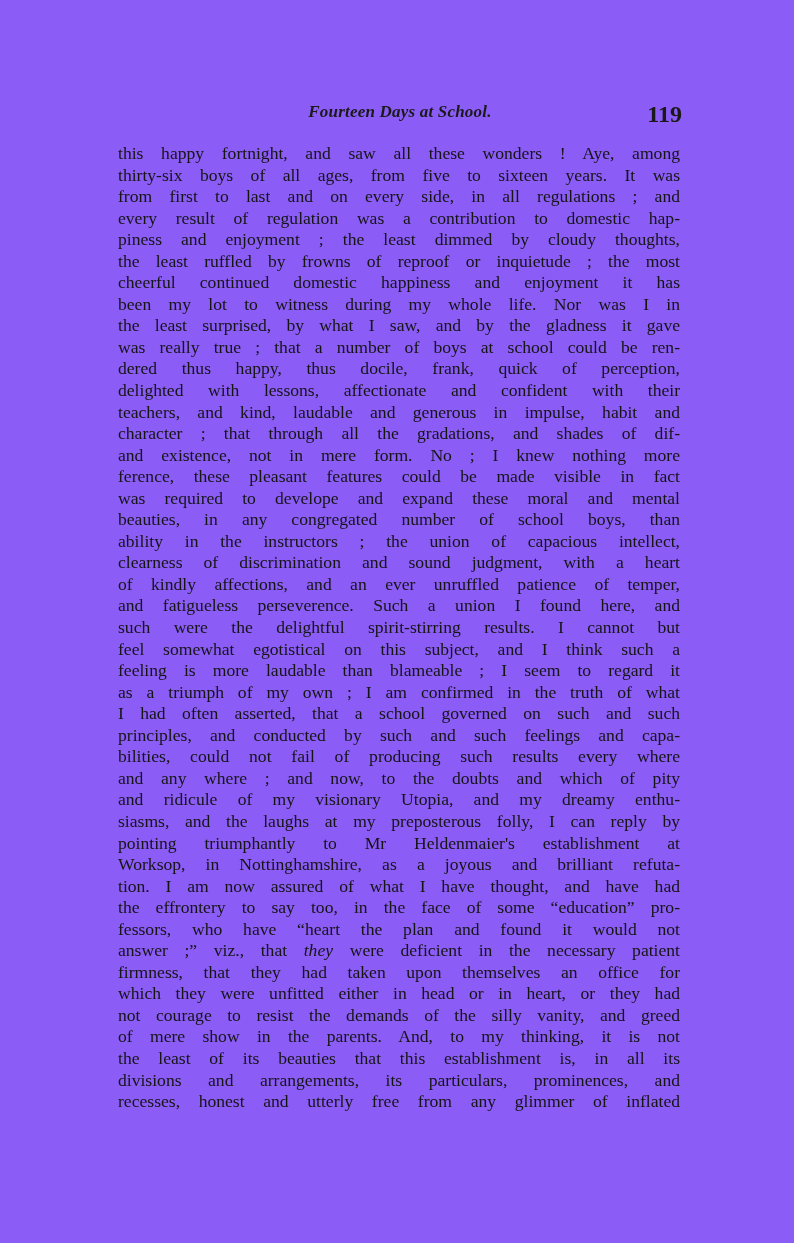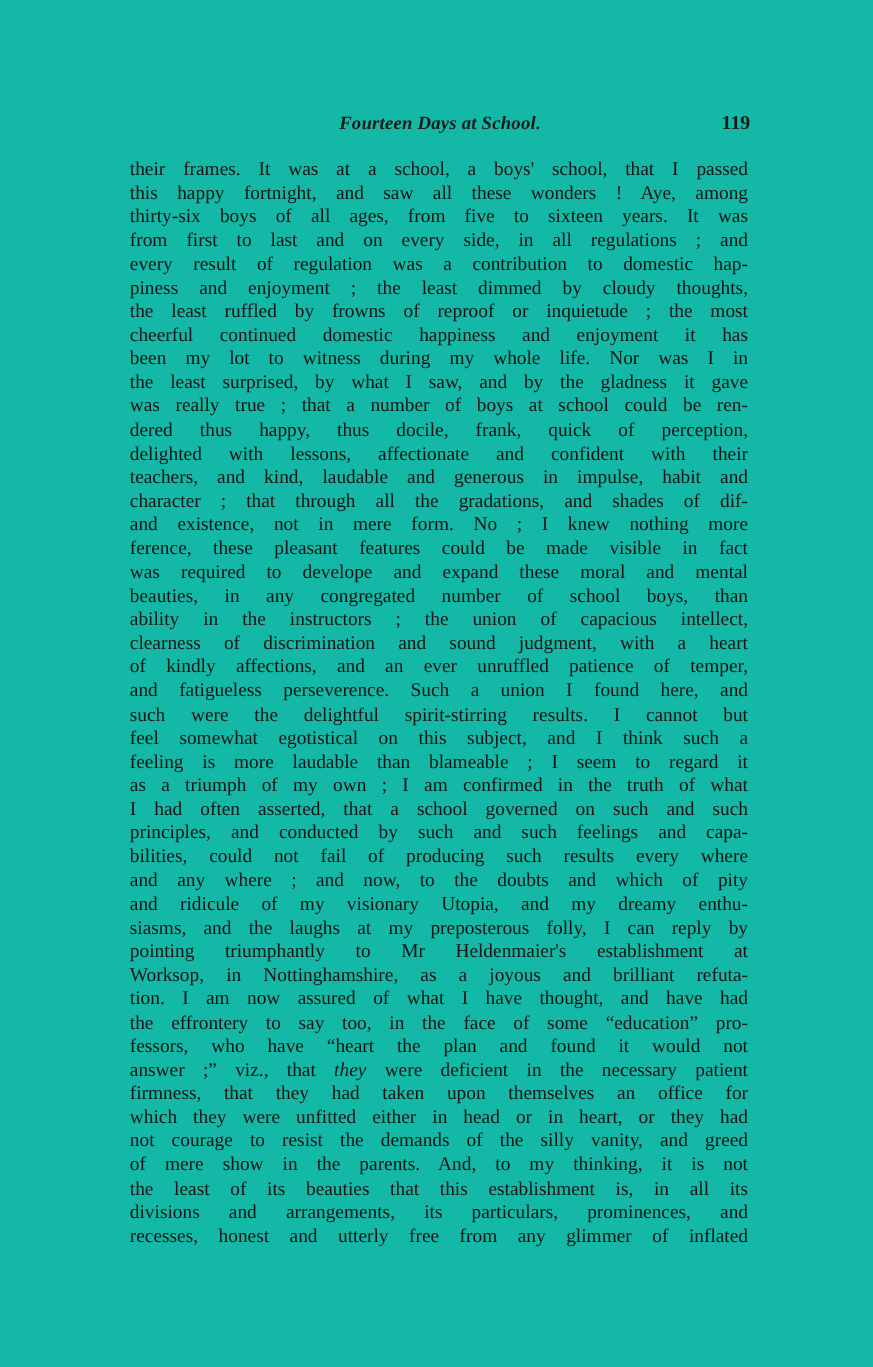--- a/index.html
+++ b/index.html
@@ -1,31 +1,31 @@
 <!DOCTYPE html>
 <html><head>
   <meta charset="utf-8">
   <style>
     html, body { margin: 0; padding: 0; background: #ffffff; }
     body { width: 794px; height: 1243px; position: relative; overflow: hidden; }
     .page {
       position: absolute; left: 0; top: 0; width: 794px; height: 1243px;
-      background: #14b8a6; color: #1a1a1a;
+      background: #8b5cf6; color: #1a1a1a;
     }
     .running-head {
       position: absolute; left: 118px; top: 100px; width: 564px; height: 24px;
       font-family: "Liberation Serif", serif;
     }
     .running-title {
       position: absolute; left: 0; right: 0; text-align: center;
       font-style: italic; font-weight: bold; font-size: 17px; top: 2px;
       letter-spacing: 0.2px;
     }
     .page-number {
-      position: absolute; right: 0; top: 1px; font-weight: bold; font-size: 18px;
+      position: absolute; right: 0; top: 1px; font-weight: bold; font-size: 24px;
     }
     .body-text {
       position: absolute; left: 118px; top: 143px; width: 562px;
       font-family: "Liberation Serif", serif; font-size: 17.6px;
       line-height: 21.55px; color: #151515;
     }
     .line {
       display: block; white-space: nowrap; text-align: justify;
       text-align-last: justify; height: 21.55px; overflow: visible;
     }
@@ -35,21 +35,20 @@
 </head>
 <body>
 
 <div class="page">
   <div class="running-head">
     <span class="running-title">Fourteen Days at School.</span>
     <span class="page-number">119</span>
   </div>
 
   <div class="body-text">
-    <span class="line">their frames.   It was at a school, a boys' school, that I passed</span>
     <span class="line">this happy fortnight, and saw all these wonders !   Aye, among</span>
     <span class="line">thirty-six boys of all ages, from five  to sixteen years.   It was</span>
     <span class="line">from first to last and on every side, in all regulations ; and</span>
     <span class="line">every result of regulation was a contribution to domestic hap-</span>
     <span class="line">piness and enjoyment ; the least dimmed by cloudy thoughts,</span>
     <span class="line">the least ruffled by frowns of reproof or inquietude ; the most</span>
     <span class="line">cheerful continued domestic happiness and enjoyment it has</span>
     <span class="line">been my lot to witness during my whole life.   Nor was I in</span>
     <span class="line">the least surprised, by what I saw, and by the gladness it gave</span>
     <span class="line">was really true ; that a number of boys at school could be ren-</span>

